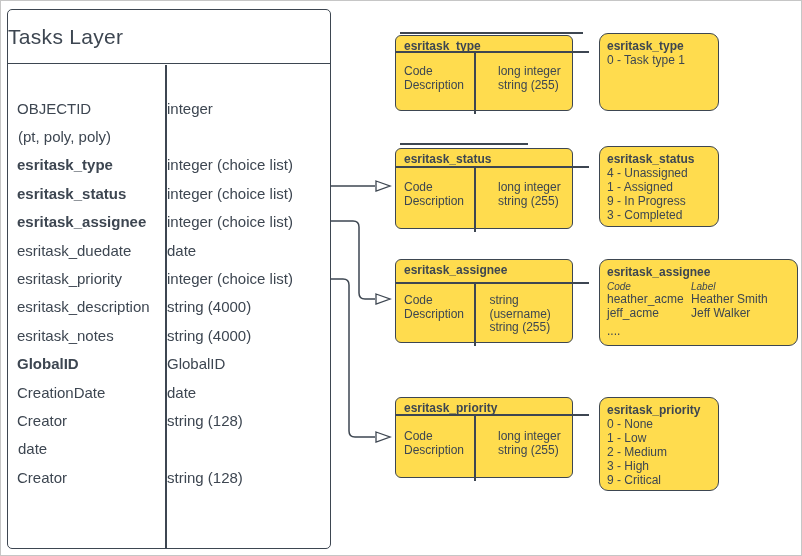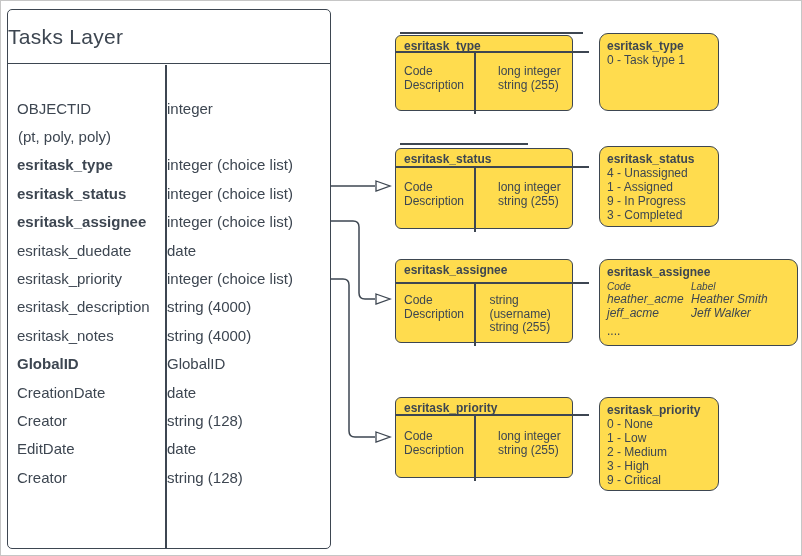--- a/index.html
+++ b/index.html
@@ -38,21 +38,21 @@
   .cdcols{position:absolute;left:0;right:0;display:flex;line-height:13.5px;}
   .cdleft{padding-left:8px;width:78px;box-sizing:border-box;}
   .cdright{padding-left:24px;}
   
   .vbox{
     position:absolute;box-sizing:border-box;background:var(--yellow);
     border:1.5px solid var(--ink);border-radius:9px;
     font-size:12px;line-height:13.9px;padding:6px 7px;
   }
   .vbox .vtitle{font-weight:bold;white-space:nowrap;}
-  .va-row{display:flex;white-space:nowrap;font-style:italic;}
+  .va-row{display:flex;white-space:nowrap;}
   .va-c1{width:84px;flex:none;}
   .va-head{font-style:italic;font-size:10px;line-height:13px;}
   
   .hline{position:absolute;height:1.5px;background:var(--ink);}
   .vline{position:absolute;width:1.5px;background:var(--ink);}
   
   .conn-svg{position:absolute;left:0;top:0;pointer-events:none;}
   .conn{fill:none;stroke:var(--ink);stroke-width:1.5;}
   .arrow{fill:#ffffff;stroke:var(--ink);stroke-width:1.3;}
 </style>
@@ -107,21 +107,20 @@
           </div>
         <div class="trow">
             <span class="fname">CreationDate</span>
             <span class="ftype">date</span>
           </div>
         <div class="trow">
             <span class="fname">Creator</span>
             <span class="ftype">string (128)</span>
           </div>
         <div class="trow">
-            <span class="fname">EditDate</span>
             <span class="ftype">date</span>
           </div>
         <div class="trow">
             <span class="fname">Creator</span>
             <span class="ftype">string (128)</span>
           </div>
       </div>
     </div>
   </div>
 

